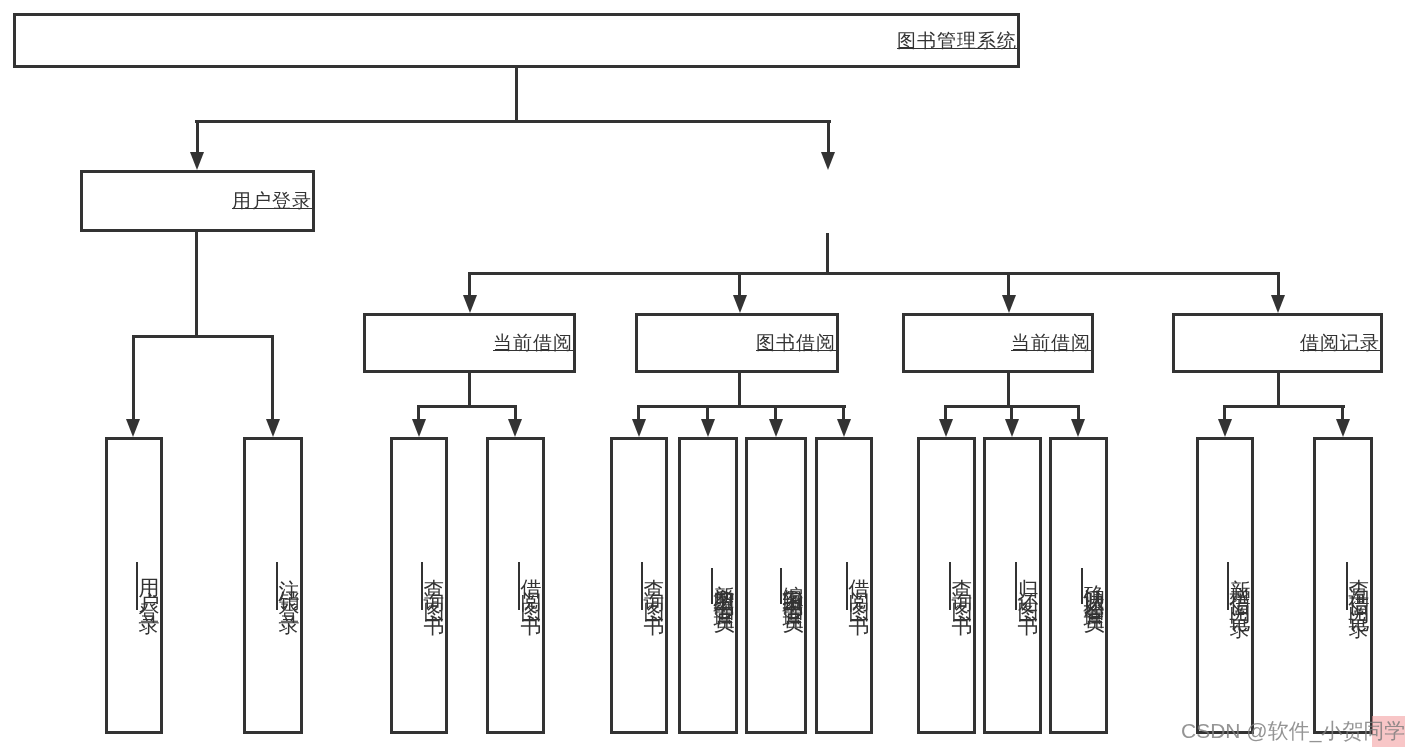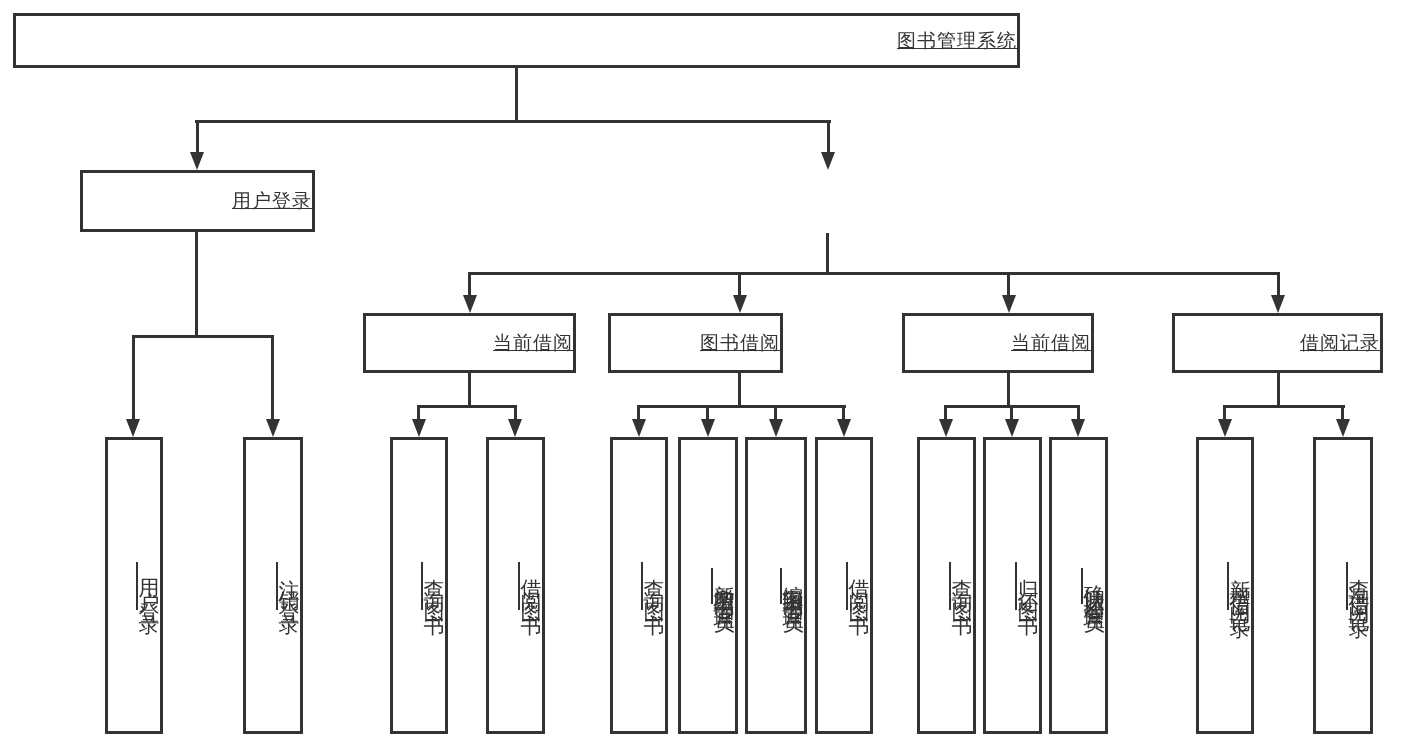--- a/index.html
+++ b/index.html
@@ -73,21 +73,21 @@
   <div class="v" style="left:738px;top:272px;height:25px;"></div>
   <div class="arr" style="left:733px;top:295px;"></div>
   <div class="v" style="left:1007px;top:272px;height:25px;"></div>
   <div class="arr" style="left:1002px;top:295px;"></div>
   <div class="v" style="left:1277px;top:272px;height:25px;"></div>
   <div class="arr" style="left:1271px;top:295px;"></div>
 
   <div class="box" style="left:363px;top:313px;width:213px;height:60px;">
     <span class="hlabel">当前借阅</span>
   </div>
-  <div class="box" style="left:608px;top:313px;width:175px;height:60px;padding-left:20px;">
+  <div class="box" style="left:635px;top:313px;width:204px;height:60px;padding-left:20px;">
     <span class="hlabel">图书借阅</span>
   </div>
   <div class="box" style="left:902px;top:313px;width:192px;height:60px;">
     <span class="hlabel">当前借阅</span>
   </div>
   <div class="box" style="left:1172px;top:313px;width:211px;height:60px;">
     <span class="hlabel">借阅记录</span>
   </div>
 
   <div class="v" style="left:468px;top:373px;height:32px;"></div>
@@ -161,14 +161,18 @@
     <span class="vtext ls4">确认归还（管理员）</span>
   </div>
 
   <div class="box" style="left:1196px;top:437px;width:58px;height:297px;">
     <span class="vtext ls8">新增借阅记录</span>
   </div>
   <div class="box" style="left:1313px;top:437px;width:60px;height:297px;">
     <span class="vtext ls8">查询借阅记录</span>
   </div>
 
+  <div class="watermark">
+    <div class="pink"></div>
+    <span class="wm-text">CSDN @软件_小贺同学</span>
+  </div>
 
 </div>
 
 </body></html>

